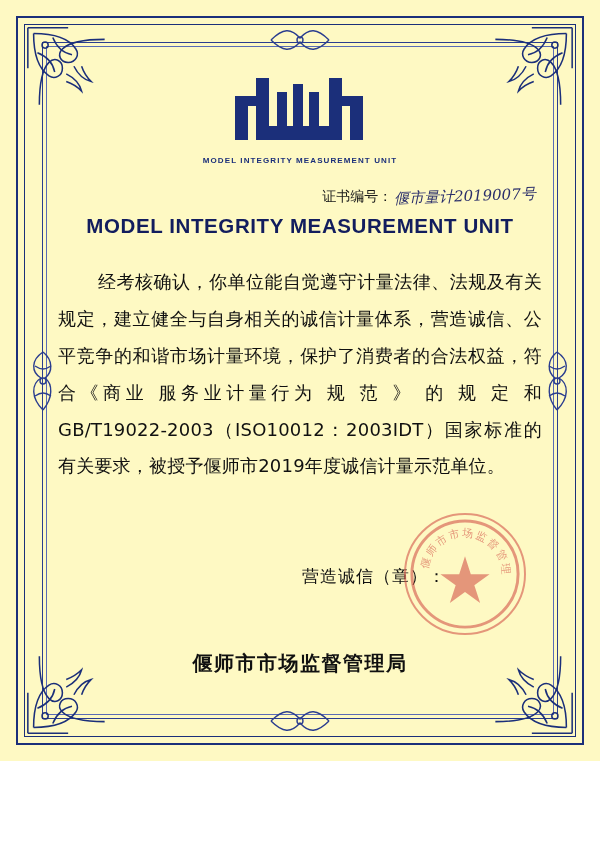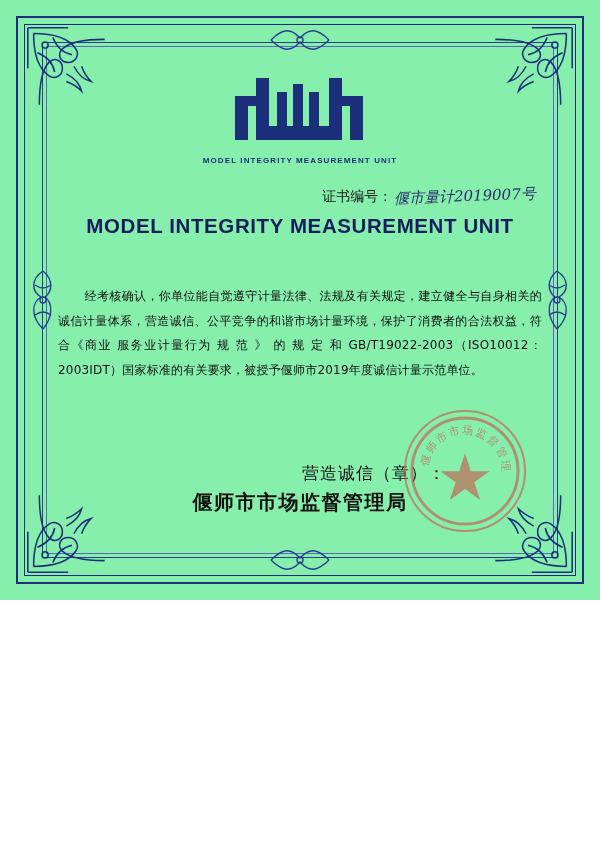--- a/index.html
+++ b/index.html
@@ -9,22 +9,22 @@
   }
   body {
     width: 600px;
     height: 848px;
     font-family: "Liberation Sans", sans-serif;
     overflow: hidden;
   }
   .certificate {
     position: relative;
     width: 600px;
-    height: 600px;
-    background: #86efac;
+    height: 761px;
+    background: #fef9c3;
     box-sizing: border-box;
   }
   
   .frame-outer {
     position: absolute;
     left: 16px;
     top: 16px;
     right: 16px;
     bottom: 16px;
     border: 2px solid #1b2f7a;
@@ -165,22 +165,22 @@
     font-style: italic;
     letter-spacing: 1px;
     display: inline-block;
     transform: rotate(-1deg);
     border-bottom: 1.5px solid #2b2f6b;
     padding-bottom: 1px;
   }
 
   
   .body-text {
-    margin-top: 46px;
-    font-size: 12px;
+    margin-top: 26px;
+    font-size: 18px;
     line-height: 2.05;
     color: #101010;
     text-align: justify;
     font-family: "DejaVu Sans", sans-serif;
     letter-spacing: 0.2px;
   }
   .body-text .indent { display:inline-block; width: 2.2em; }
 
   
   .issuer-row {

